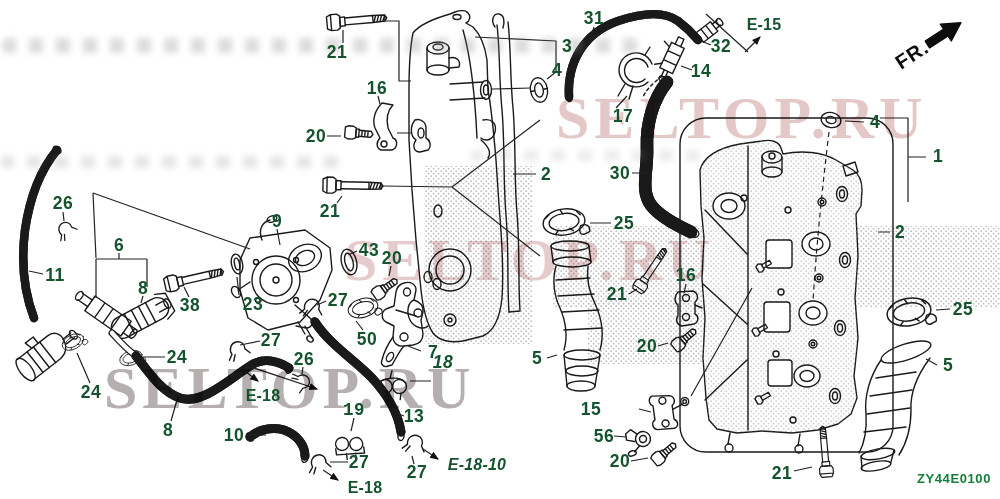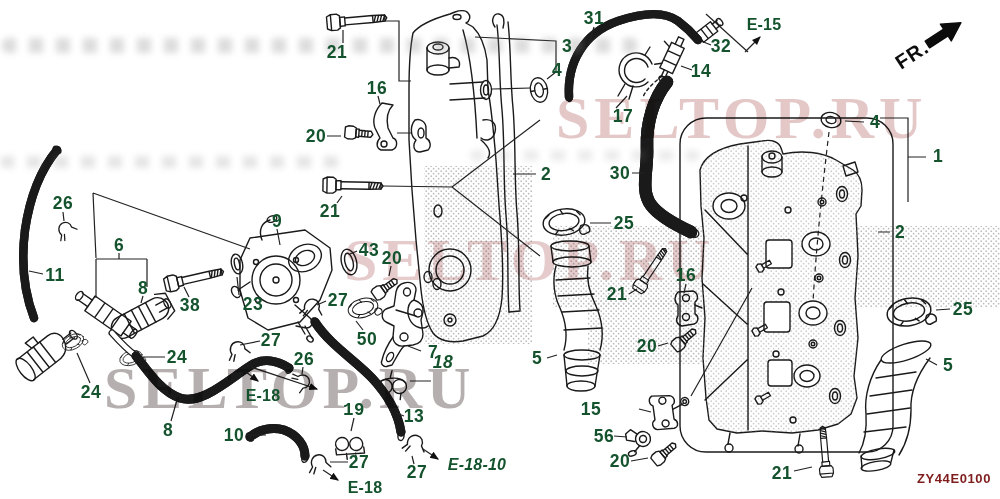--- a/index.html
+++ b/index.html
@@ -22,21 +22,21 @@
   .art{position:absolute;filter:blur(3px);border-radius:6px;pointer-events:none;
        background:repeating-linear-gradient(90deg,rgba(130,130,130,.28) 0 14px,rgba(130,130,130,0) 14px 27px);}
   .art1{left:2px;top:38px;width:636px;height:15px;}
   .art2{left:0px;top:156px;width:340px;height:12px;opacity:.75;}
   .art3{left:470px;top:150px;width:230px;height:11px;opacity:.55;}
   
   .callouts{position:absolute;left:0;top:0;width:100%;height:100%;pointer-events:none;}
   .co{position:absolute;transform:translate(-50%,-50%);font:bold 17.5px "Liberation Sans",sans-serif;
       color:#14532d;white-space:nowrap;letter-spacing:.4px;}
   .co.ref{font-size:16px;letter-spacing:.2px;}
-  .co.code{font:600 13px "Liberation Sans",sans-serif;letter-spacing:.6px;color:#7f1d1d;}
+  .co.code{font:600 13px "Liberation Sans",sans-serif;letter-spacing:.6px;color:#15803d;}
 </style>
 </head>
 <body>
 
 <div class="stage">
 
 <svg width="1000" height="499" viewBox="0 0 1000 499">
   <defs>
     <marker id="arr" markerWidth="9" markerHeight="8" refX="6.5" refY="3" orient="auto">
       <path d="M0,0 L7.5,3 L0,6 Z" fill="#111" stroke="none"></path>

